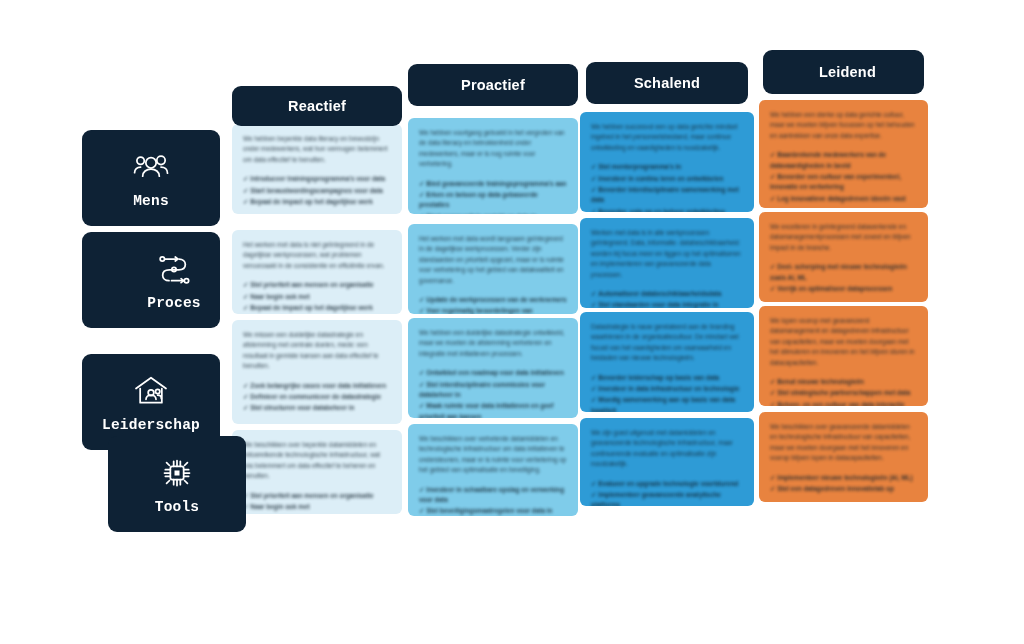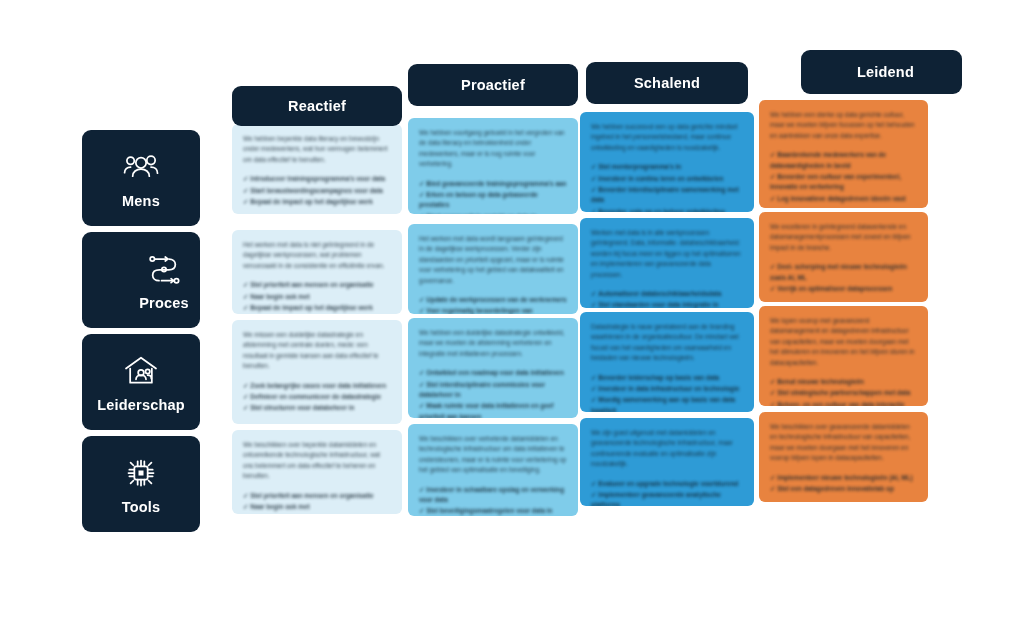--- a/index.html
+++ b/index.html
@@ -20,28 +20,29 @@
     position: absolute;
     left: 0; top: 0;
     width: 1024px;
     height: 644px;
   }
 
   
   .row-label {
     position: absolute;
     left: 82px;
-    width: 118px;
+    width: 138px;
     background: #0E2235;
     border-radius: 9px;
     display: flex;
     flex-direction: column;
     align-items: center;
     justify-content: center;
     box-sizing: border-box;
+    font-family: Liberation Mono, monospace;
   }
   .row-label .ricon {
     display: block;
     width: 40px;
     height: 40px;
     margin-bottom: 7px;
   }
   .row-label .rlabel {
     color: #ffffff;
     font-size: 14.5px;
@@ -240,21 +241,21 @@
     </div>
     <div class="col-header" style="left: 232px; width: 170px; top: 86px; height: 40px; text-align: right;">
       <span class="chlabel">Reactief</span>
     </div>
     <div class="col-header" style="left: 408px; width: 170px; top: 64px; height: 42px; text-align: center;">
       <span class="chlabel">Proactief</span>
     </div>
     <div class="col-header" style="left: 586px; width: 162px; top: 62px; height: 42px;">
       <span class="chlabel">Schalend</span>
     </div>
-    <div class="col-header" style="left: 801px; width: 161px; top: 50px; height: 44px; padding-left: 8px;">
+    <div class="col-header" style="left: 763px; width: 161px; top: 50px; height: 44px; padding-left: 8px;">
       <span class="chlabel">Leidend</span>
     </div>
     <div class="row-label" style="top: 130px; height: 96px;">
       <span class="ricon"><svg viewBox="0 0 48 48" fill="none" stroke="#fff" stroke-width="2.1" stroke-linecap="round" stroke-linejoin="round">
           <circle cx="24" cy="19" r="6.2"></circle>
           <path d="M14 35c0-5.2 4.5-8.6 10-8.6S34 29.8 34 35"></path>
           <circle cx="36" cy="16" r="5"></circle>
           <path d="M36 24c4.6 0 7.8 3 7.8 7.4"></path>
           <circle cx="11.5" cy="16.5" r="4.4"></circle>
           <path d="M11.5 24c-4.2 0-7.2 2.8-7.2 6.8"></path>
@@ -267,32 +268,32 @@
           <path d="M13 12h14"></path>
           <path d="M25.5 9.6 28.6 12l-3.1 2.4"></path>
           <path d="M30 12c4.6 0 7.6 3 7.6 6.6 0 4-3.3 6.4-8 6.4H18.4c-4.7 0-8 2.4-8 6.4 0 3.6 3 6.6 7.6 6.6"></path>
           <circle cx="24" cy="24.6" r="2.6"></circle>
           <path d="M21 38h14"></path>
           <path d="M32.5 35.6 35.6 38l-3.1 2.4"></path>
           <circle cx="39" cy="38" r="2.6"></circle>
         </svg></span>
       <span class="rlabel">Proces</span>
     </div>
-    <div class="row-label" style="top: 334px; height: 96px;">
+    <div class="row-label" style="top: 354px; height: 96px;">
       <span class="ricon"><svg viewBox="0 0 48 48" fill="none" stroke="#fff" stroke-width="2.1" stroke-linecap="round" stroke-linejoin="round">
           <path d="M6 21 24 8l18 13"></path>
           <path d="M11 21v17h26V21"></path>
           <circle cx="24" cy="26" r="3.4"></circle>
           <path d="M18 34c0-3.2 2.7-5.2 6-5.2s6 2 6 5.2"></path>
           <circle cx="32" cy="24.5" r="2.6"></circle>
           <path d="M32 29c2.6 0 4.4 1.6 4.4 3.9"></path>
         </svg></span>
       <span class="rlabel">Leiderschap</span>
     </div>
-    <div class="row-label" style="top: 436px; height: 96px;">
+    <div class="row-label" style="top: 436px; height: 96px; margin-left: 26px;">
       <span class="ricon"><svg viewBox="0 0 48 48" fill="none" stroke="#fff" stroke-width="2.1" stroke-linecap="round" stroke-linejoin="round">
           <rect x="16" y="16" width="16" height="16" rx="2.5"></rect>
           <rect x="21" y="21" width="6" height="6" fill="#fff" stroke="none"></rect>
           <path d="M20 16v-6M24 16v-7M28 16v-6"></path>
           <path d="M20 32v6M24 32v7M28 32v6"></path>
           <path d="M16 20h-6M16 24h-7M16 28h-6"></path>
           <path d="M32 20h6M32 24h7M32 28h6"></path>
           <path d="M11.5 11.5 15 15M36.5 11.5 33 15M11.5 36.5 15 33M36.5 36.5 33 33"></path>
         </svg></span>
       <span class="rlabel">Tools</span>

